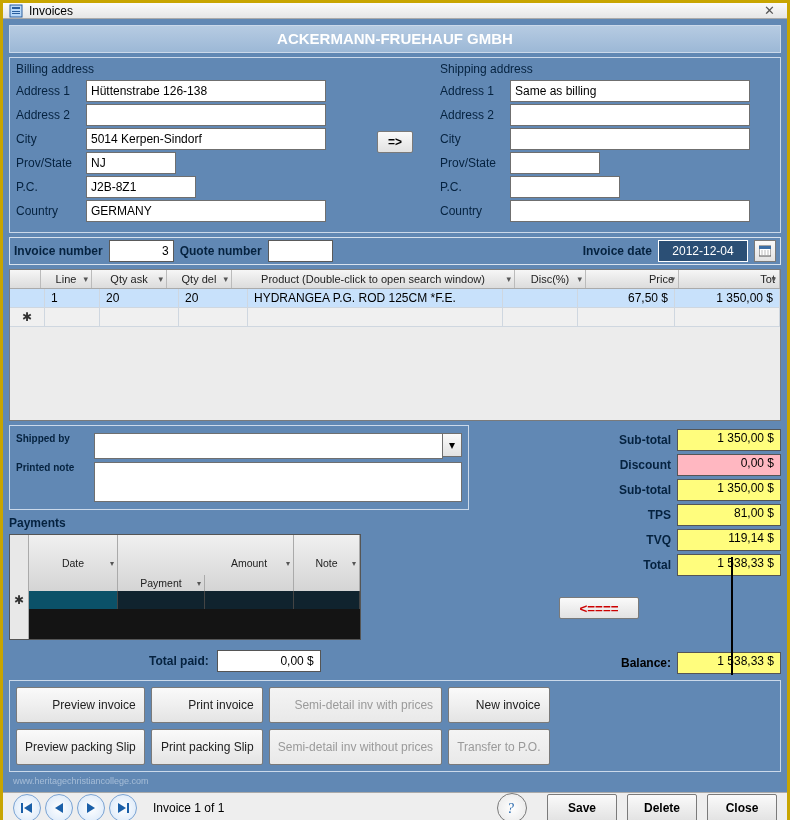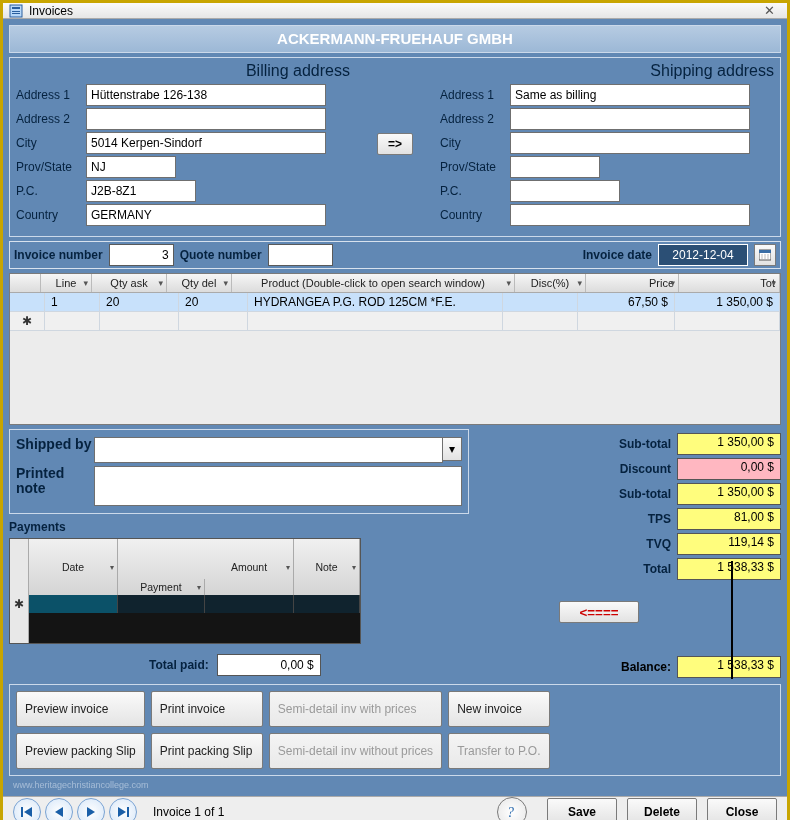--- a/index.html
+++ b/index.html
@@ -50,21 +50,21 @@
 
   
   .addr-block {
     display: flex;
     border: 1px solid #cbd9ea;
     padding: 2px 6px 8px 6px;
     position: relative;
   }
   .addr-col { flex: 1; }
   .addr-title {
-    text-align: right; color:#05223f; font-size:16px; margin:2px 0 4px;
+    text-align: left; color:#05223f; font-size:12px; margin:2px 0 4px;
   }
   .addr-row { display:flex; align-items:center; margin:2px 0; }
   .addr-row label { width: 70px; color:#05223f; }
   .addr-row input {
     flex:1; max-width: 230px; height:18px;
     background:#fff; border:1px solid #6f6f6f; padding:1px 4px;
     font: inherit;
   }
   .copy-btn-wrap { width: 90px; display:flex; align-items:center; justify-content:center; }
   .copy-btn {
@@ -132,21 +132,21 @@
   .lower-left {
     width: 460px;
     display:flex; flex-direction:column; gap:4px;
   }
   .notes-panel {
     border:1px solid #cbd9ea;
     background:#6188b4;
     padding:4px 6px;
   }
   .note-row { display:flex; align-items:flex-start; margin:3px 0; }
-  .note-row label { width:78px; color:#05223f; font-weight:bold; font-size:14px; line-height:1.1; }
+  .note-row label { width:78px; color:#05223f; font-weight:bold; font-size:10px; line-height:1.1; }
   .note-row .ship-wrap { display:flex; flex:1; }
   .note-row input.select-inp { flex:1; height:20px; border:1px solid #6f6f6f; background:#fff; font:inherit; padding:2px 4px;}
   .note-row .dd-btn { width:18px; height:22px; border:1px solid #6f6f6f; border-left:none; background:linear-gradient(#fafafa,#e2e2e2); display:flex;align-items:center;justify-content:center; cursor:pointer;}
   .note-row textarea { flex:1; height:34px; resize:none; border:1px solid #6f6f6f; font:inherit; padding:2px 4px; background:#fff;}
 
   .payments-label { color:#05223f; font-weight:bold; margin-top:2px;}
   .pay-grid {
     width: 350px;
     border:1px solid #555; background:#202020;
     display:flex; flex-direction:column;
@@ -194,21 +194,21 @@
   
   .action-panel {
     border:1px solid #cbd9ea;
     display:flex; gap:6px; padding:6px;
     align-items:flex-start;
   }
   .action-panel .btncol { display:flex; flex-direction:column; gap:6px;}
   .abtn {
     min-width:112px; height:36px; padding:2px 8px;
     background:linear-gradient(#fafafa,#e4e4e4); border:1px solid #7a7a7a; border-radius:2px;
-    font:inherit; display:flex; align-items:center; justify-content:flex-start; text-align:center;
+    font:inherit; display:flex; align-items:center; justify-content:flex-end; text-align:center;
     cursor:pointer; color:#222;
   }
   .abtn.disabled { color:#9a9a9a; background:linear-gradient(#f4f4f4,#e9e9e9); cursor:default; }
 
   
   .footer {
     height:40px; background:#eeeeee; border-top:1px solid #aaa;
     display:flex; align-items:center; padding:0 10px; gap:4px;
   }
   .navbtn {

